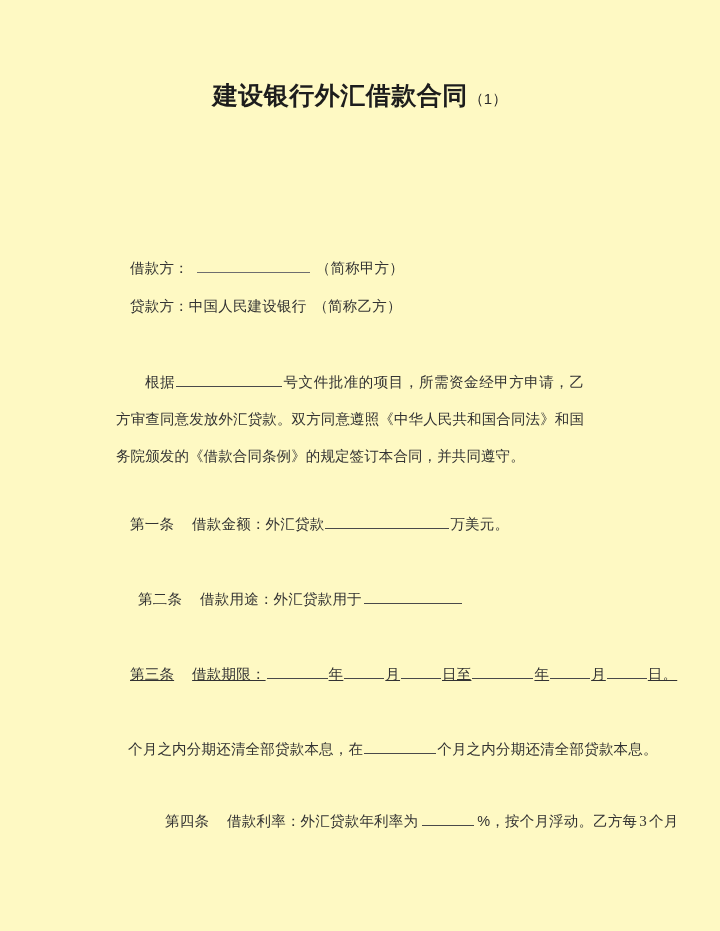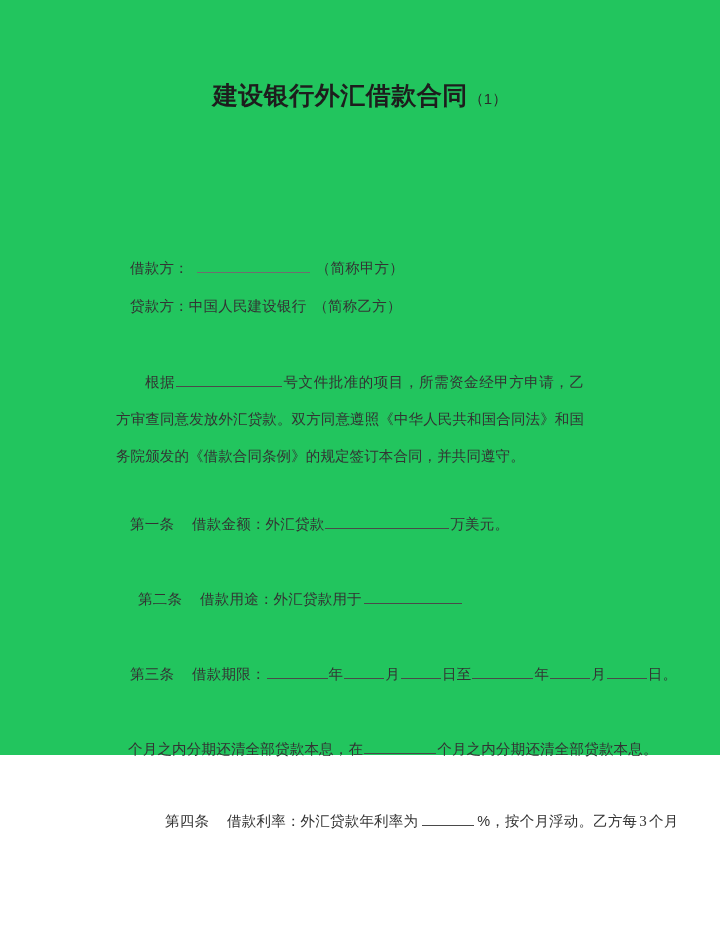--- a/index.html
+++ b/index.html
@@ -14,22 +14,22 @@
     position: relative;
     overflow: hidden;
     font-family: "Liberation Sans", "DejaVu Sans", sans-serif;
     color: #333333;
     -webkit-font-smoothing: antialiased;
   }
 
   .page {
     position: relative;
     width: 720px;
-    height: 755px;
-    background: #22c55e;
+    height: 931px;
+    background: #fef9c3;
     box-sizing: border-box;
   }
 
   
   .doc-title {
     position: absolute;
     top: 79px;
     left: 0;
     width: 720px;
     text-align: center;
@@ -133,21 +133,21 @@
   </div>
 
   <div class="body-line" style="top:514px; left:130px;">
     <span>第一条</span><span class="sep"></span><span>借款金额：</span><span>外汇贷款</span><span class="rule dark w-blank-amount"></span><span>万美元。</span>
   </div>
 
   <div class="body-line" style="top:589px; left:138px;">
     <span>第二条</span><span class="sep"></span><span>借款用途：</span><span>外汇贷款用于</span><span class="rule dark w-blank-use"></span>
   </div>
 
-  <div class="body-line" style="top:664px; left:130px;">
+  <div class="body-line" style="top:664px; left:130px;text-decoration:underline;">
     <span>第三条</span><span class="sep"></span><span>借款期限：</span><span class="rule dark w-blank-y1"></span><span>年</span><span class="rule dark w-blank-m1"></span><span>月</span><span class="rule dark w-blank-d1"></span><span>日至</span><span class="rule dark w-blank-y2"></span><span>年</span><span class="rule dark w-blank-m2"></span><span>月</span><span class="rule dark w-blank-d2"></span><span>日。</span>
   </div>
 
   <div class="body-line" style="top:739px; left:128px;">
     <span>个月之内分期还清全部贷款本息，在</span><span class="rule dark w-blank-months"></span><span>个月之内分期还清全部贷款本息。</span>
   </div>
 
   <div class="body-line" style="top:811px; left:130px;margin-left:35px;">
     <span>第四条</span><span class="sep"></span><span>借款利率：</span><span>外汇贷款年利率为</span><span class="rule dark w-blank-rate"></span><span>%</span><span>，按个月浮动。乙方每</span><span class="num-latin">3</span><span>个月</span>
   </div>

